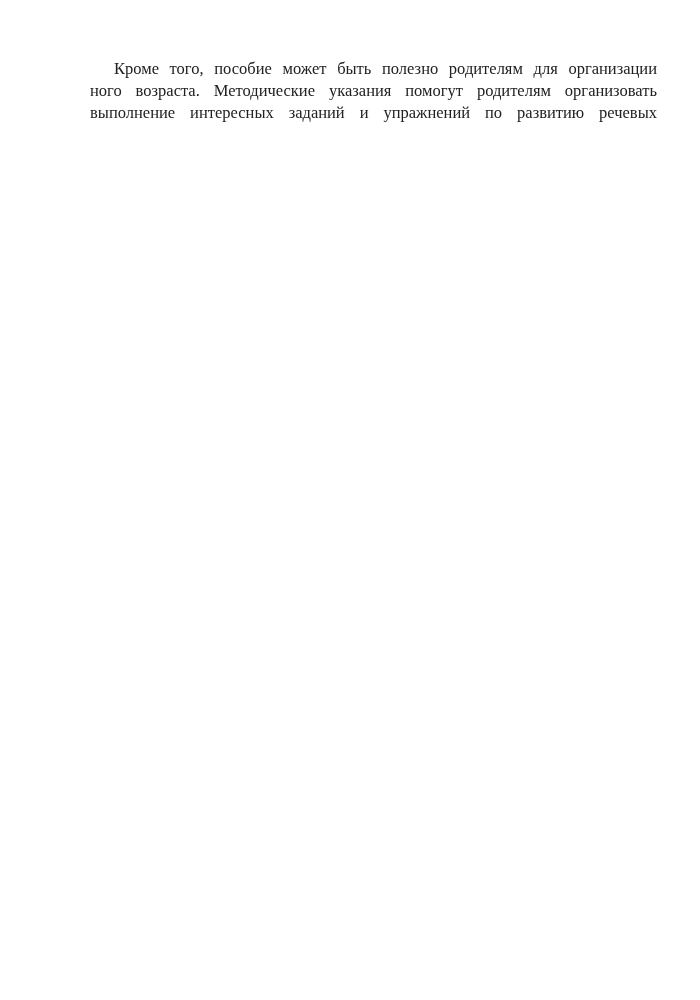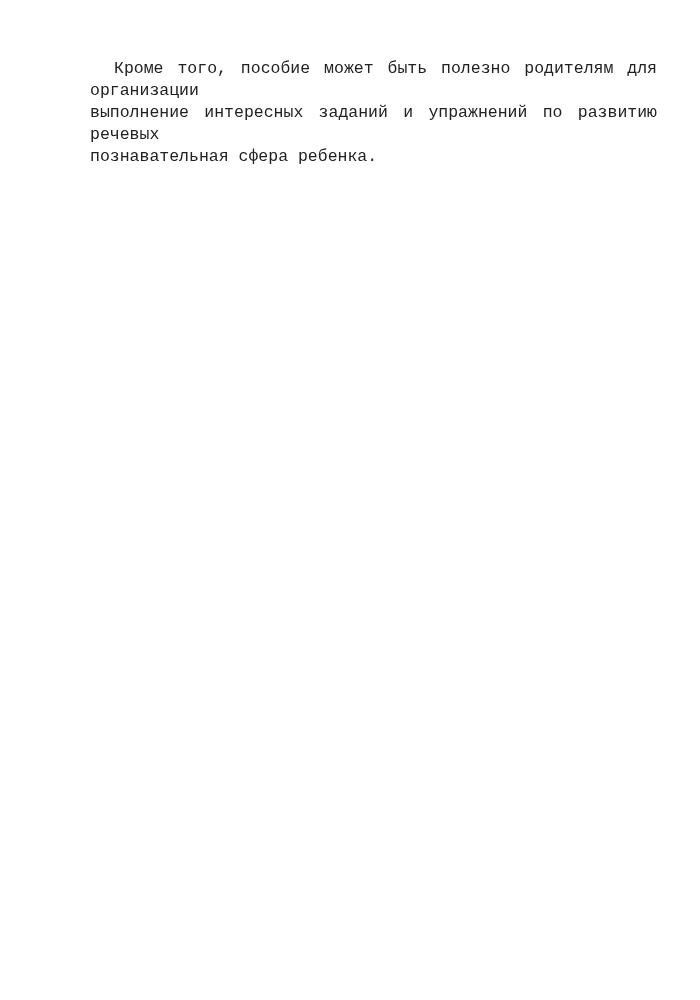--- a/index.html
+++ b/index.html
@@ -6,21 +6,21 @@
     margin: 0;
     padding: 0;
     background: #ffffff;
   }
   .page {
     position: relative;
     width: 700px;
     height: 1000px;
     background: #ffffff;
     overflow: hidden;
-    font-family: Liberation Mono, monospace;
+    font-family: Liberation Serif, serif;
   }
   .paragraph {
     position: absolute;
     left: 90px;
     top: 58px;
     width: 567px;
     font-size: 16.5px;
     line-height: 22px;
     color: #212121;
     -webkit-font-smoothing: antialiased;
@@ -36,16 +36,16 @@
     text-align: left;
     text-align-last: left;
   }
 </style>
 </head>
 <body>
 
 <div class="page">
   <div class="paragraph">
     <div class="para-line first">Кроме того, пособие может быть полезно родителям для организации</div>
+    <div class="para-line">ного возраста. Методические указания помогут родителям организовать</div>
     <div class="para-line">выполнение интересных заданий и упражнений по развитию речевых</div>
-    <div class="para-line last">познавательная сфера ребенка.</div>
   </div>
 </div>
 
 </body></html>

